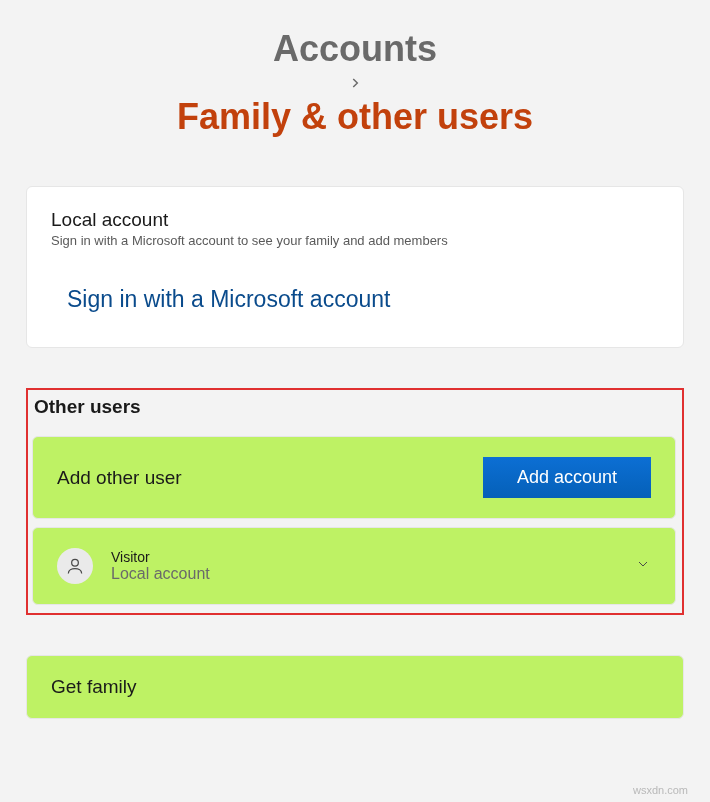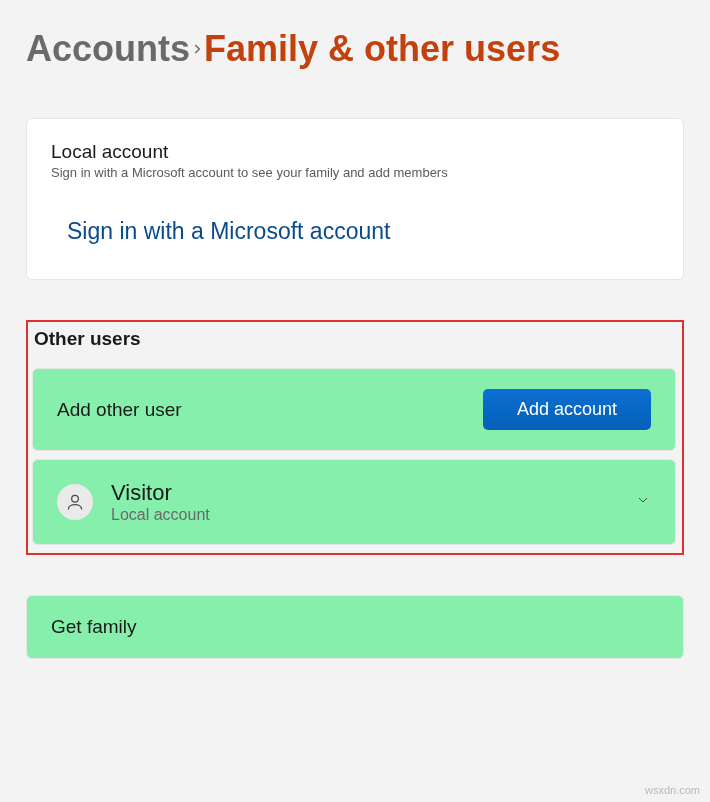--- a/index.html
+++ b/index.html
@@ -12,20 +12,21 @@
       background: #f3f3f3;
       width: 710px;
       height: 802px;
       padding: 28px 26px;
       color: #1a1a1a;
     }
     .breadcrumb {
       display: flex;
       align-items: center;
       margin-bottom: 48px;
+      flex-direction: column;
     }
     .breadcrumb-parent {
       font-size: 36px;
       font-weight: 600;
       color: #6a6a6a;
     }
     .breadcrumb-chevron {
       font-size: 22px;
       color: #6a6a6a;
       font-weight: 400;
@@ -68,42 +69,42 @@
       margin-bottom: 40px;
     }
     .section-heading {
       font-size: 19px;
       font-weight: 600;
       color: #1a1a1a;
       margin-bottom: 18px;
       padding-left: 2px;
     }
     .row-card {
-      background: #86efac;
+      background: #bef264;
       border: 1px solid #e6e6e6;
       border-radius: 6px;
       padding: 20px 24px;
       display: flex;
       align-items: center;
       justify-content: space-between;
       margin-bottom: 8px;
     }
     .row-card:last-child {
       margin-bottom: 0;
     }
     .row-label {
       font-size: 19px;
       color: #1a1a1a;
     }
     .primary-button {
       background: #0067c0;
       background: linear-gradient(#0c6fd4, #0560b8);
       color: #ffffff;
       border: none;
-      border-radius: 5px;
+      border-radius: 0;
       font-size: 18px;
       padding: 10px 34px;
       cursor: pointer;
       font-family: inherit;
     }
     .user-row {
       display: flex;
       align-items: center;
       flex: 1;
       gap: 18px;
@@ -123,21 +124,21 @@
       height: 20px;
       stroke: #4a4a4a;
       fill: none;
       stroke-width: 1.5;
     }
     .user-info {
       display: flex;
       flex-direction: column;
     }
     .user-name {
-      font-size: 22px;
+      font-size: 14px;
       color: #1a1a1a;
     }
     .user-type {
       font-size: 16px;
       color: #6a6a6a;
     }
     .expand-chevron {
       color: #4a4a4a;
     }
     .expand-chevron svg {
@@ -146,21 +147,21 @@
       stroke: #4a4a4a;
       fill: none;
       stroke-width: 1.5;
     }
     .kiosk-section .section-heading {
       padding-left: 0;
     }
     .watermark {
       position: fixed;
       bottom: 6px;
-      right: 10px;
+      right: 22px;
       font-size: 11px;
       color: #b9b9b9;
       font-family: sans-serif;
     }
   </style>
 </head>
 <body>
 
 <div class="breadcrumb">
   <span class="breadcrumb-parent">Accounts</span>

